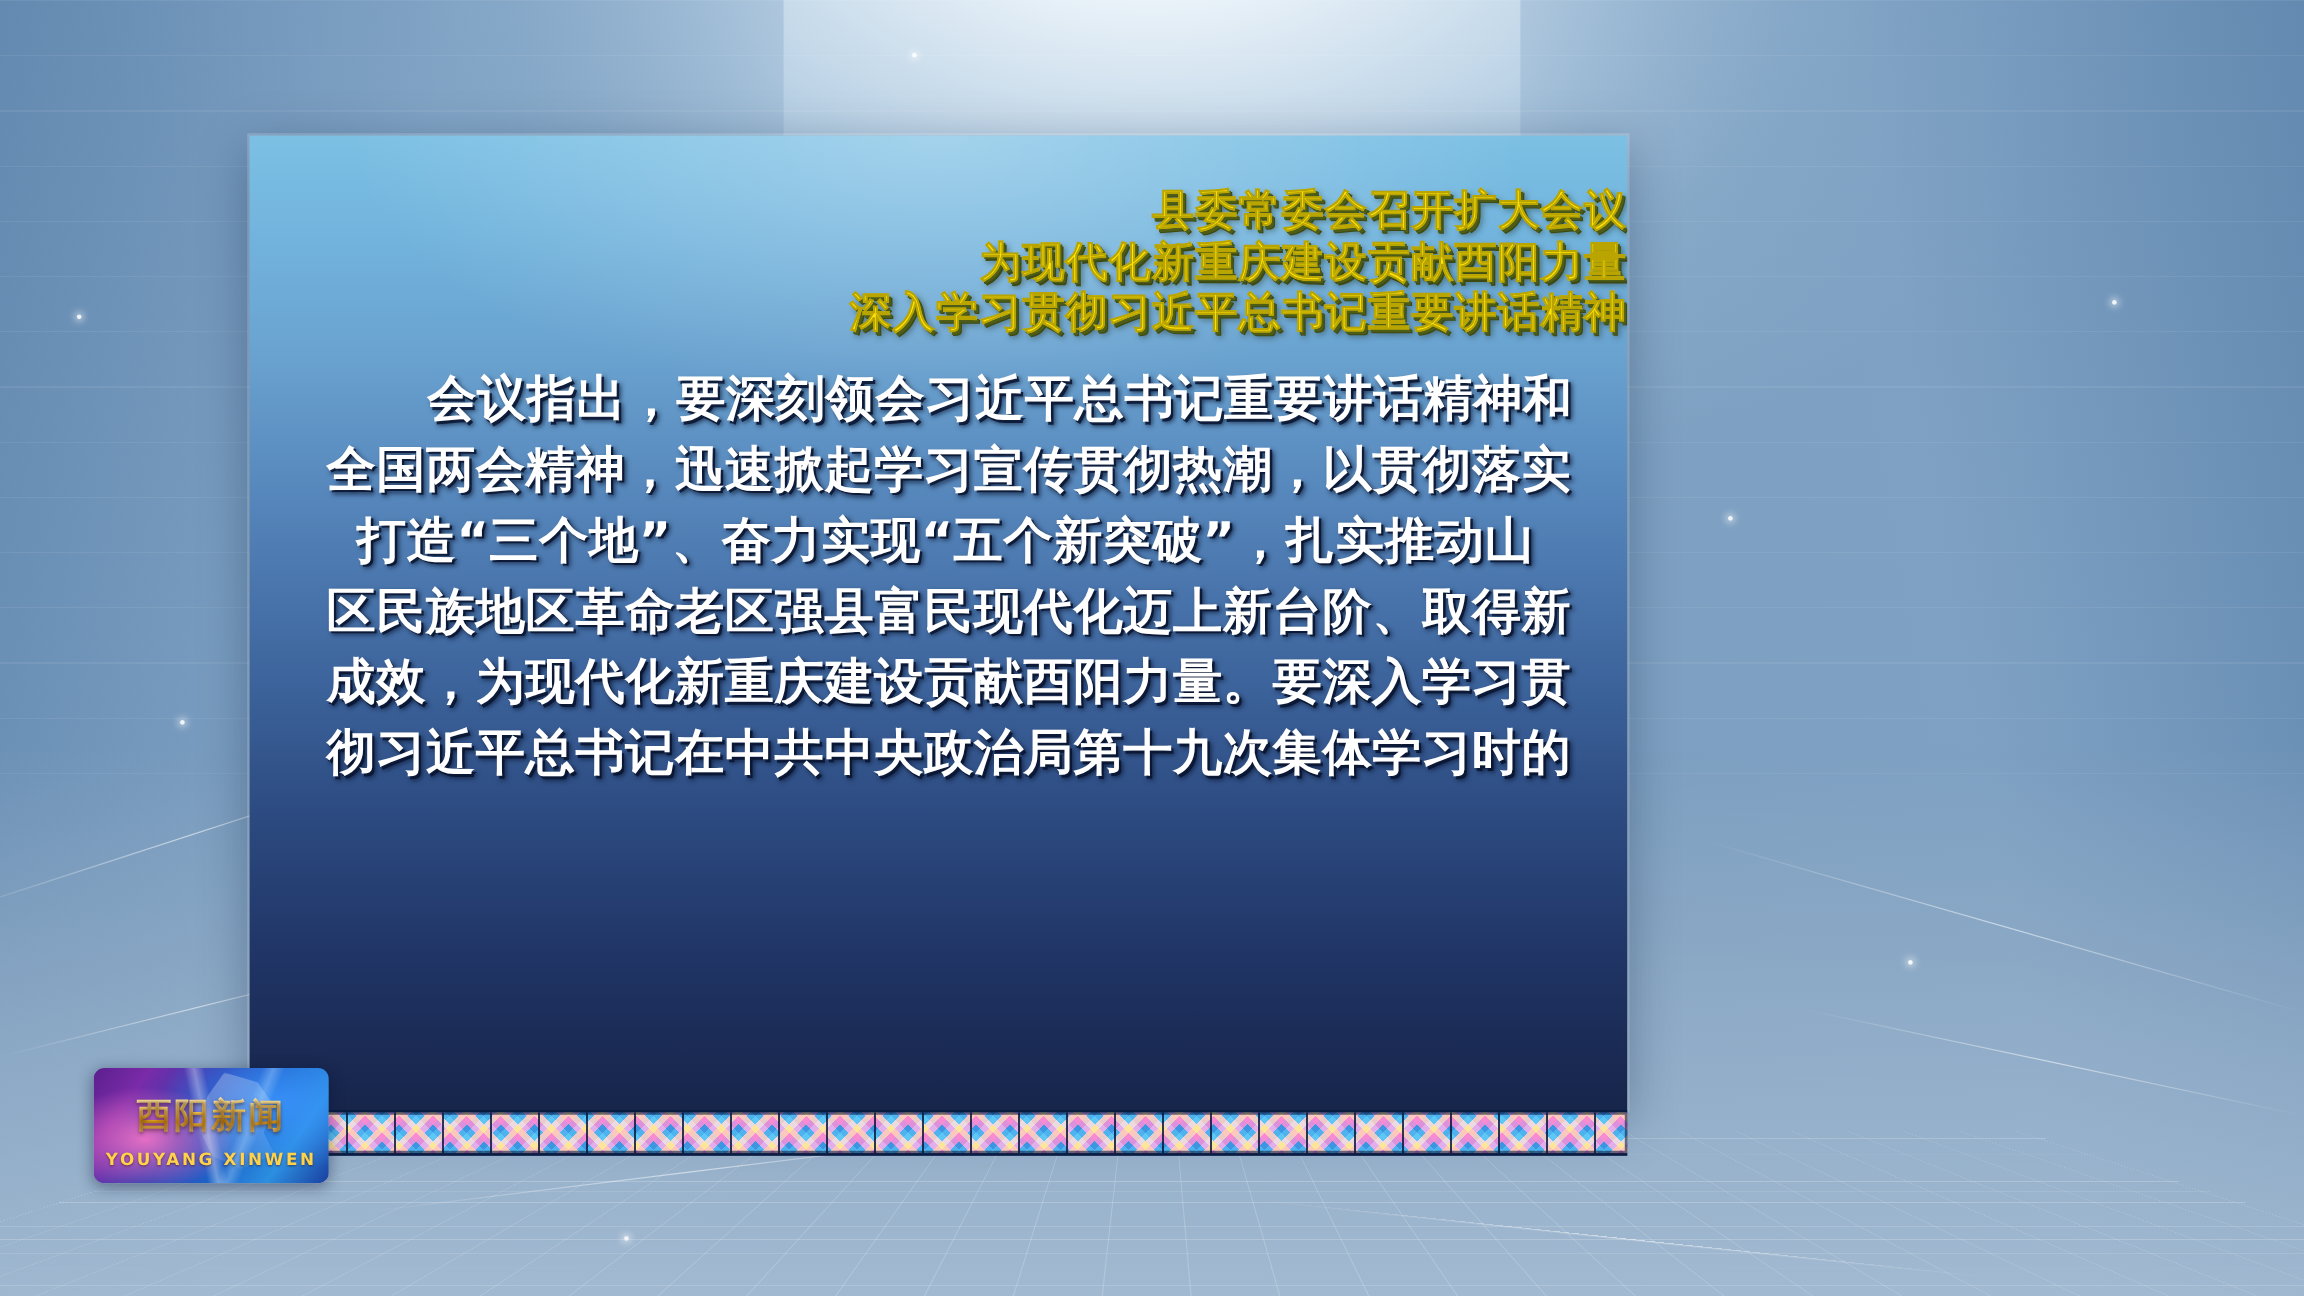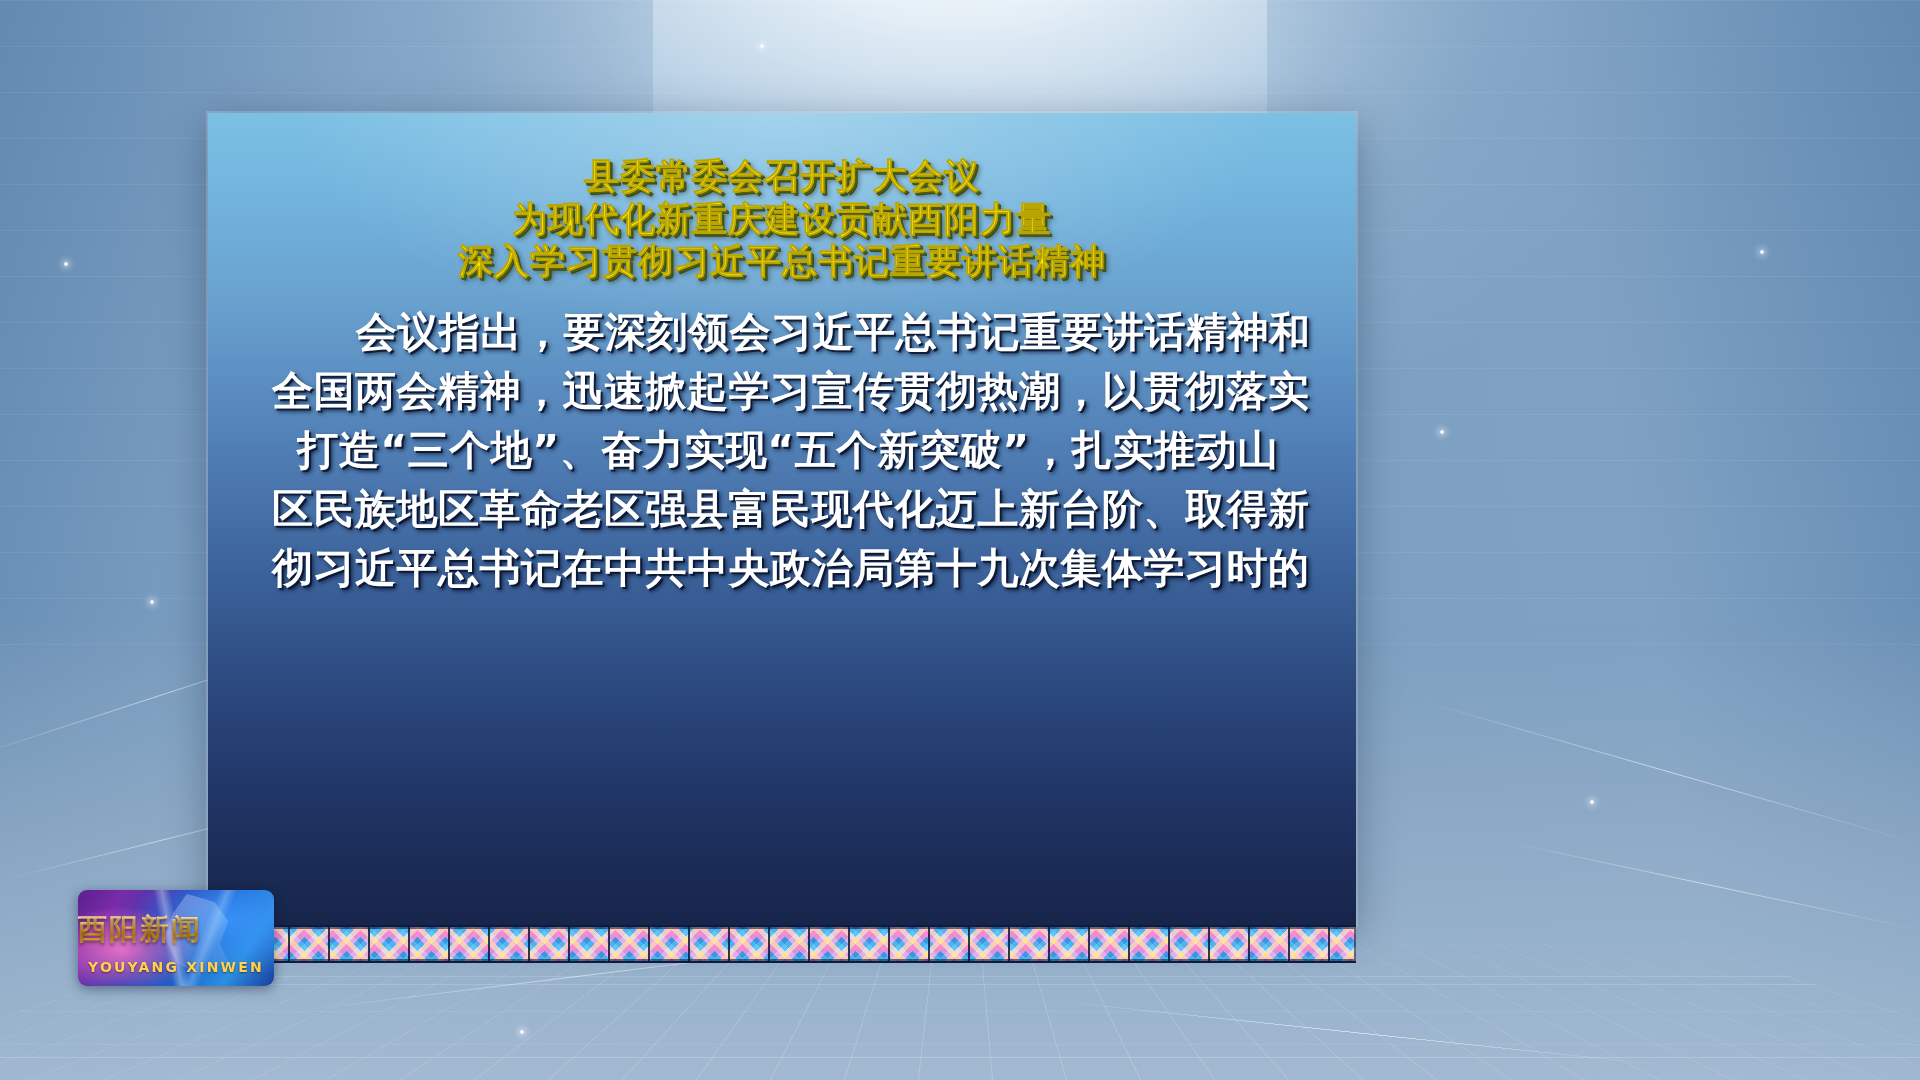--- a/index.html
+++ b/index.html
@@ -89,20 +89,21 @@
   .title-line{
     color:#ffe607;
     font-weight:bold;
     font-size:35px;
     letter-spacing:1px;
     white-space:nowrap;
     text-shadow:
        2px 2px 0 #4d5d18,
        3px 3px 0 #3d4a14,
        4px 4px 5px rgba(20,30,10,.55);
+    text-align: right;
     -webkit-text-stroke:.6px #b9a400;
   }
 
   
   #body-block{
     position:absolute;left:64px;right:52px;top:190px;text-align:center;
   }
   .body-line{
     color:#ffffff;
     font-size:41px;
@@ -157,21 +158,21 @@
     clip-path:polygon(40% 0%,72% 10%,88% 34%,78% 62%,88% 84%,56% 100%,28% 86%,14% 54%,24% 24%);
     filter:blur(1px);
   }
   #logo-rays{
     position:absolute;inset:0;
     background:
       linear-gradient(78deg, rgba(255,255,255,0) 44%, rgba(255,255,255,.35) 48%, rgba(255,255,255,0) 52%),
       linear-gradient(112deg, rgba(255,255,255,0) 60%, rgba(180,220,255,.35) 64%, rgba(255,255,255,0) 68%);
   }
   #logo-cn{
-    position:absolute;left:0;right:0;top:20px;
+    position:absolute;left:0;right:0;top:20px;text-align:center;
     font-size:29px;font-weight:bold;letter-spacing:2px;
     background:linear-gradient(180deg,#fff6cc 0%,#ffd766 38%,#e8a518 62%,#fff0b0 100%);
     -webkit-background-clip:text;background-clip:text;color:transparent;
     text-shadow:0 2px 3px rgba(60,20,0,.5);
   }
   #logo-en{
     position:absolute;left:0;right:0;bottom:11px;text-align:center;
     font-size:14px;font-weight:bold;letter-spacing:2.2px;
     color:#ffd24a;
     text-shadow:0 1px 2px rgba(60,20,0,.6);
@@ -212,20 +213,21 @@
     <div class="title-line">县委常委会召开扩大会议</div>
     <div class="title-line">为现代化新重庆建设贡献酉阳力量</div>
     <div class="title-line">深入学习贯彻习近平总书记重要讲话精神</div>
   </div>
 
   <div id="body-block">
     <div class="body-line indent">会议指出，要深刻领会习近平总书记重要讲话精神和</div>
     <div class="body-line">全国两会精神，迅速掀起学习宣传贯彻热潮，以贯彻落实</div>
     <div class="body-line">打造“三个地”、奋力实现“五个新突破”，扎实推动山</div>
     <div class="body-line">区民族地区革命老区强县富民现代化迈上新台阶、取得新</div>
+    <div class="body-line">成效，为现代化新重庆建设贡献酉阳力量。要深入学习贯</div>
     <div class="body-line">彻习近平总书记在中共中央政治局第十九次集体学习时的</div>
   </div>
 </div>
 
 <div id="ethnic-border">
   <div id="ethnic-overlay"></div>
 </div>
 
 <div id="logo-badge">
   <div id="logo-shape"></div>

